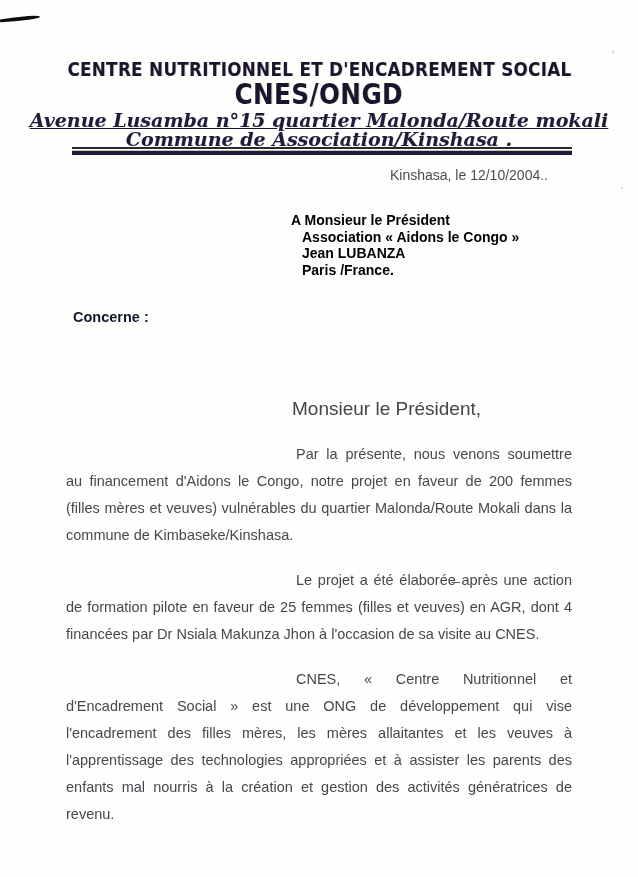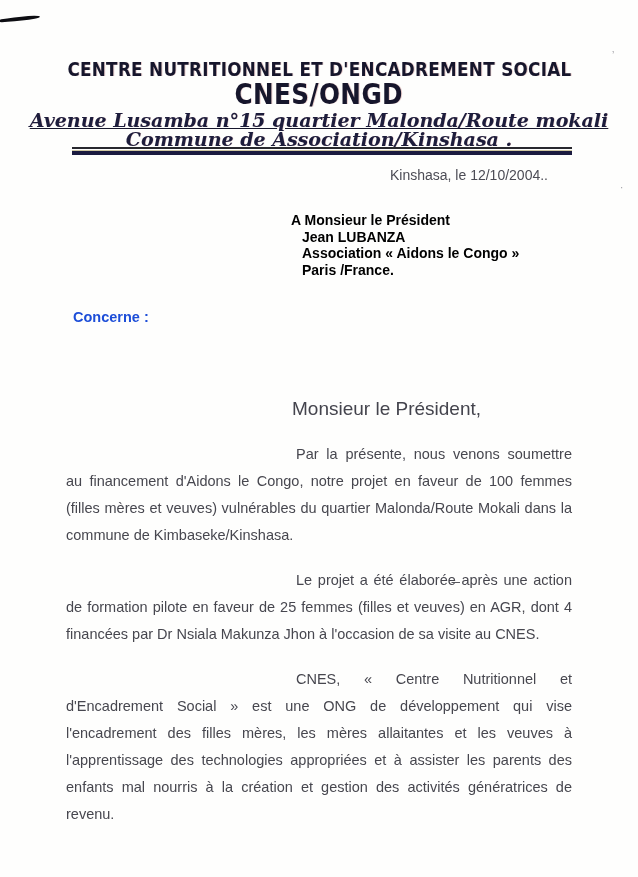--- a/index.html
+++ b/index.html
@@ -98,21 +98,21 @@
   .recipient .indent { margin-left: 11px; }
 
   .subject {
     position: absolute;
     left: 73px;
     top: 308px;
     display: flex;
     align-items: flex-start;
     font-size: 14.5px;
     font-weight: bold;
-    color: #1d4ed8;
+    color: #0f172a;
     line-height: 19.5px;
   }
   .subject-label { white-space: nowrap; margin-right: 5px; }
   .subject-text  { width: 212px; }
 
   .salutation {
     position: absolute;
     left: 292px;
     top: 398px;
     font-size: 19px;
@@ -155,30 +155,30 @@
   <div class="rules">
     <div class="rule-thin"></div>
     <div class="rule-gap"></div>
     <div class="rule-thick"></div>
   </div>
 
   <div class="dateline">Kinshasa, le 12/10/2004..</div>
 
   <div class="recipient">
     <div>A Monsieur le Président</div>
+    <div class="indent">Association « Aidons le Congo »</div>
     <div class="indent">Jean LUBANZA</div>
-    <div class="indent">Association « Aidons le Congo »</div>
     <div class="indent">Paris /France.</div>
   </div>
 
   <div class="subject">
     <span class="subject-label">Concerne :</span>
   </div>
 
   <div class="salutation">Monsieur le Président,</div>
 
   <div class="body-text">
-    <p>Par la présente, nous venons soumettre au financement d'Aidons le Congo, notre projet en faveur de 100 femmes (filles mères et veuves) vulnérables du quartier Malonda/Route Mokali dans la commune de Kimbaseke/Kinshasa.</p>
+    <p>Par la présente, nous venons soumettre au financement d'Aidons le Congo, notre projet en faveur de 200 femmes (filles mères et veuves) vulnérables du quartier Malonda/Route Mokali dans la commune de Kimbaseke/Kinshasa.</p>
     <p>Le projet a été élaborée̶ après une action de formation pilote en faveur de 25 femmes (filles et veuves) en AGR, dont 4 financées par Dr Nsiala Makunza Jhon à l'occasion de sa visite au CNES.</p>
     <p>CNES, « Centre Nutritionnel et d'Encadrement Social » est une ONG de développement qui vise l'encadrement des filles mères, les mères allaitantes et les veuves à l'apprentissage des technologies appropriées et à assister les parents des enfants mal nourris à la création et gestion des activités génératrices de revenu.</p>
   </div>
 
 </div>
 
 </body></html>

